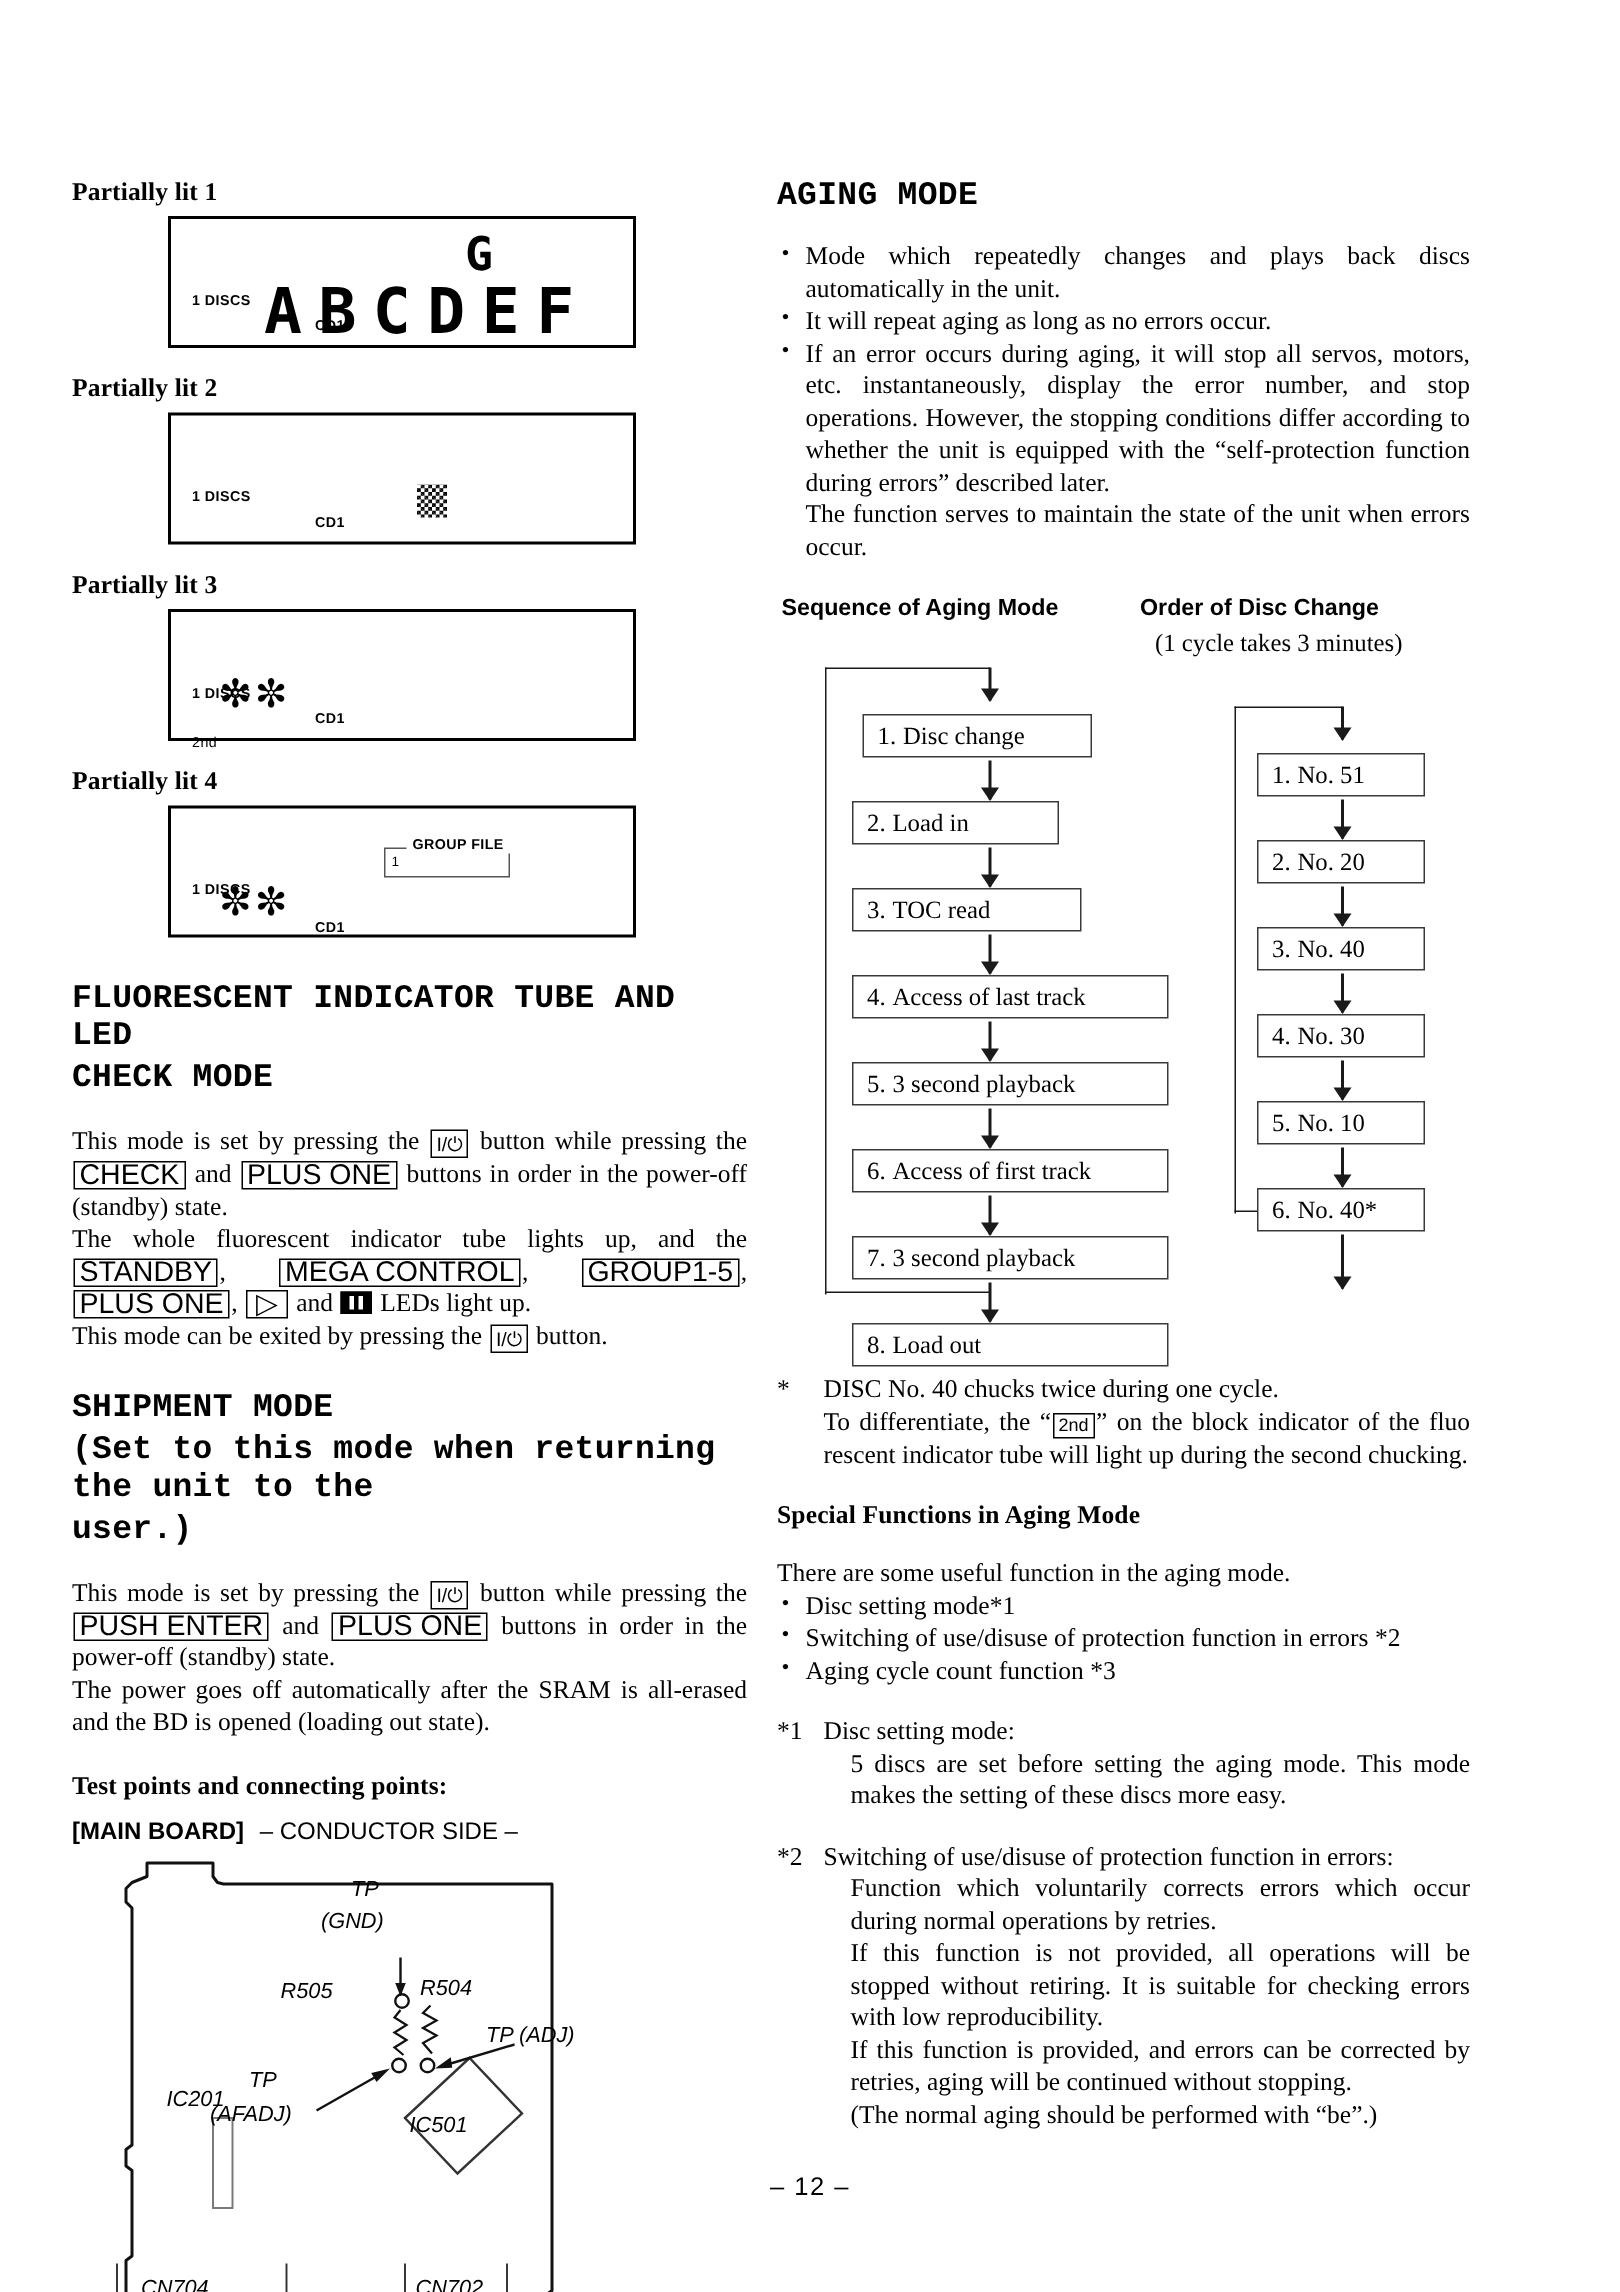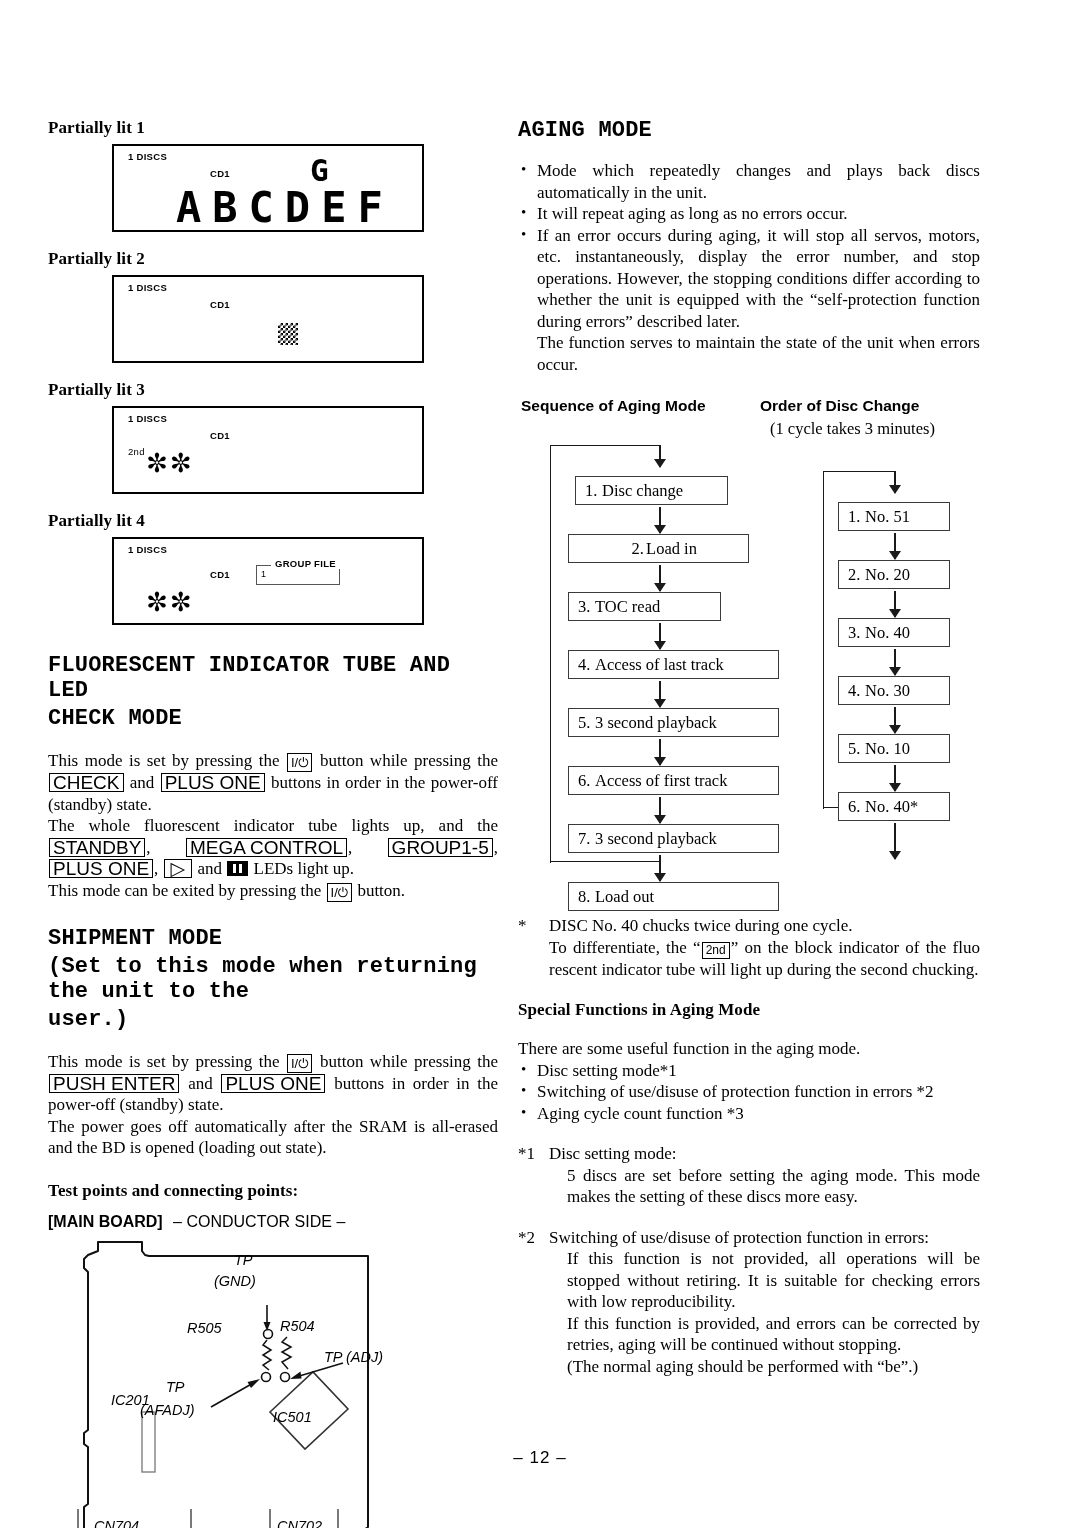--- a/index.html
+++ b/index.html
@@ -46,20 +46,21 @@
     border:2px solid #000;
     background:#fff;
     margin-left:64px;
   }
   .p-small {
     position:absolute;
     font-family:"Liberation Sans", sans-serif;
     font-weight:bold;
     font-size:9.5px;
     letter-spacing:0.3px;
+    margin-top:44px;
   }
   .seg-row {
     position:absolute;
     font-family:"DejaVu Sans Mono", monospace;
     font-weight:bold;
     letter-spacing:11px;
   }
   .checker {
     position:absolute;
     background-image:
@@ -376,21 +377,21 @@
     <div class="flow-wrap" style="height:460px;">
 
       <div class="loopline" style="left:32px;top:0px;width:110px;height:418px;border-right:none;border-top-width:1.6px;border-bottom:none;"></div>
       <div class="loopline" style="left:32px;top:416px;width:110px;height:2px;border:none;border-top:1.6px solid #1a1a1a;"></div>
 
       <div class="arrow" style="left:141px;top:0px;height:22px;"></div>
       <div class="fbox" style="left:57px;top:31px;width:153px;">
         <span class="num">1.</span><span>Disc change</span>
       </div>
       <div class="arrow" style="left:141px;top:62px;height:26px;"></div>
-      <div class="fbox" style="left:50px;top:89px;width:181px;text-align:center;">
+      <div class="fbox" style="left:50px;top:89px;width:138px;">
         <span class="num">2.</span><span>Load in</span>
       </div>
       <div class="arrow" style="left:141px;top:120px;height:26px;"></div>
       <div class="fbox" style="left:50px;top:147px;width:153px;">
         <span class="num">3.</span><span>TOC read</span>
       </div>
       <div class="arrow" style="left:141px;top:178px;height:26px;"></div>
       <div class="fbox" style="left:50px;top:205px;width:211px;">
         <span class="num">4.</span><span>Access of last track</span>
       </div>
@@ -462,20 +463,21 @@
     <div class="starnote" style="margin-top:19px;">
       <span class="mk">*1</span>
       <span>Disc setting mode:</span>
     </div>
     <div class="indent" style="padding-left:49px;">5 discs are set before setting the aging mode. This mode makes the setting of these discs more easy.</div>
 
     <div class="starnote" style="margin-top:19px;">
       <span class="mk">*2</span>
       <span>Switching of use/disuse of protection function in errors:</span>
     </div>
+    <div class="indent" style="padding-left:49px;">Function which voluntarily corrects errors which occur during normal operations by retries.</div>
     <div class="indent" style="padding-left:49px;">If this function is not provided, all operations will be stopped without retiring. It is suitable for checking errors with low reproducibility.</div>
     <div class="indent" style="padding-left:49px;">If this function is provided, and errors can be corrected by retries, aging will be continued without stopping.</div>
     <div class="indent" style="padding-left:49px;">(The normal aging should be performed with “be”.)</div>
   </div>
 
   <div class="footer">– 12 –</div>
 
 </div>
 
 </body></html>

